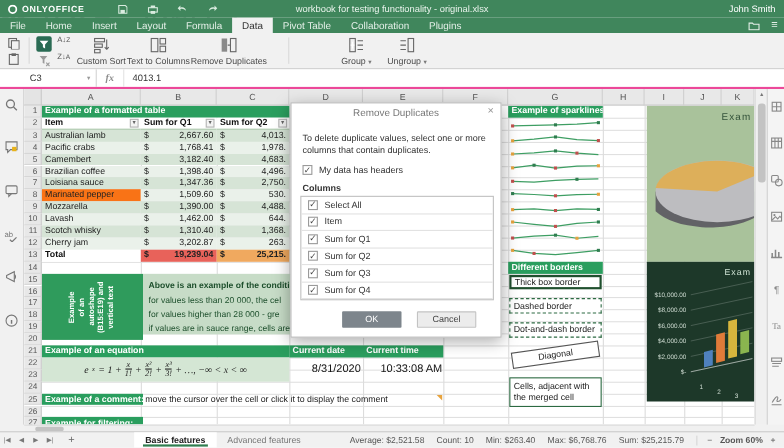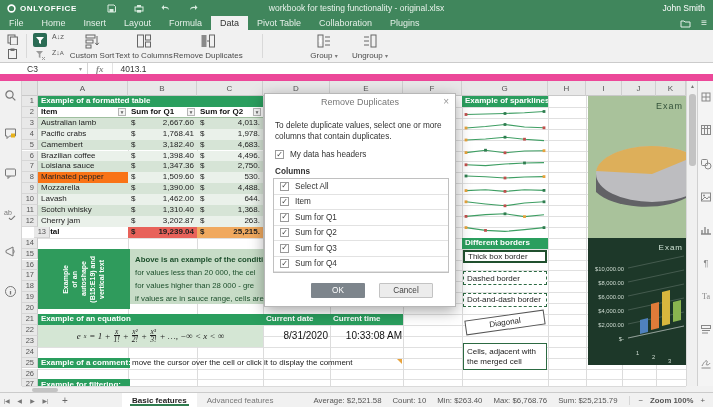--- a/index.html
+++ b/index.html
@@ -21,21 +21,21 @@
   #menubar-right { position:absolute; right:6px; top:16px; height:14px; display:flex; align-items:center; gap:10px; color:#e3efe7; }
 
   
   #toolbar { left:0; top:30px; width:713px; height:33px; background:#f1f1f1; border-bottom:1px solid #cbcbcb; }
   .tsep { position:absolute; width:1px; top:4px; height:24px; background:#d9d9d9; }
   .tlabel { position:absolute; font-size:8px; color:#4a4a4a; text-align:center; top:21px; white-space:nowrap; }
   .ticon16 { position:absolute; top:3px; width:16px; height:16px; }
   .chev { color:#7a7a7a; font-size:6px; }
 
   
-  #formulabar { left:0; top:63px; width:713px; height:18px; background:#fff; border-bottom:7px solid #ec4899; display:flex; align-items:center; }
+  #formulabar { left:0; top:63px; width:713px; height:18px; background:#fff; border-bottom:2px solid #ec4899; display:flex; align-items:center; }
   #namebox { width:66px; height:100%; margin-left:22px; border-right:1px solid #d4d4d4; display:flex; align-items:center; justify-content:space-between; padding:0 5px; font-size:8.5px; color:#333; }
   #fxlabel { font-family:"Liberation Serif", serif; font-style:italic; font-weight:bold; color:#8a8a8a; font-size:9px; padding:0 8px; border-right:1px solid #e3e3e3; height:100%; display:flex; align-items:center; }
   #fvalue { font-size:8.5px; color:#333; padding-left:8px; }
 
   
   #sidebar { left:0; top:81px; width:22px; height:305px; background:#f1f1f1; border-right:1px solid #d4d4d4; }
   .sbicon { position:absolute; left:4px; width:14px; height:14px; }
 
   
   #grid { left:22px; top:81px; width:664px; height:305px; background:#fff; overflow:hidden; }
@@ -622,21 +622,21 @@
         <div class="rownum" style="top: 36.8px; height: 10.9px; line-height: 10.9px;">3</div>
         <div class="rownum" style="top: 47.7px; height: 10.9px; line-height: 10.9px;">4</div>
         <div class="rownum" style="top: 58.6px; height: 10.9px; line-height: 10.9px;">5</div>
         <div class="rownum" style="top: 69.5px; height: 10.9px; line-height: 10.9px;">6</div>
         <div class="rownum" style="top: 80.4px; height: 10.9px; line-height: 10.9px;">7</div>
         <div class="rownum" style="top: 91.3px; height: 10.9px; line-height: 10.9px;">8</div>
         <div class="rownum" style="top: 102.2px; height: 10.9px; line-height: 10.9px;">9</div>
         <div class="rownum" style="top: 113.1px; height: 10.9px; line-height: 10.9px;">10</div>
         <div class="rownum" style="top: 124px; height: 10.9px; line-height: 10.9px;">11</div>
         <div class="rownum" style="top: 134.9px; height: 10.9px; line-height: 10.9px;">12</div>
-        <div class="rownum" style="top: 145.8px; height: 10.9px; line-height: 10.9px; margin-left: 12px;">13</div>
+        <div class="rownum" style="top: 145.8px; height: 10.9px; line-height: 10.9px;">13</div>
         <div class="rownum" style="top: 156.7px; height: 10.9px; line-height: 10.9px;">14</div>
         <div class="rownum" style="top: 167.6px; height: 10.9px; line-height: 10.9px;">15</div>
         <div class="rownum" style="top: 178.5px; height: 10.9px; line-height: 10.9px;">16</div>
         <div class="rownum" style="top: 189.4px; height: 10.9px; line-height: 10.9px;">17</div>
         <div class="rownum" style="top: 200.3px; height: 10.9px; line-height: 10.9px;">18</div>
         <div class="rownum" style="top: 211.2px; height: 10.9px; line-height: 10.9px;">19</div>
         <div class="rownum" style="top: 222.1px; height: 10.9px; line-height: 10.9px;">20</div>
         <div class="rownum" style="top: 233px; height: 10.9px; line-height: 10.9px;">21</div>
         <div class="rownum" style="top: 243.9px; height: 10.9px; line-height: 10.9px;">22</div>
         <div class="rownum" style="top: 254.8px; height: 10.9px; line-height: 10.9px;">23</div>
@@ -715,21 +715,21 @@
     <div id="statszone">
       <span id="statslist" style="display:flex; gap:11px;">
           <span>Average: $2,521.58</span>
           <span>Count: 10</span>
           <span>Min: $263.40</span>
           <span>Max: $6,768.76</span>
           <span>Sum: $25,215.79</span>
         </span>
       <div id="zoomzone">
         <span>−</span>
-        <span style="font-weight:bold;">Zoom 100%</span>
+        <span style="font-weight:bold;">Zoom 60%</span>
         <span>+</span>
       </div>
     </div>
   </div>
 
   <div id="dialog" class="abs">
     <div id="dlg-title">Remove Duplicates</div>
     <span id="dlg-close">×</span>
     <div id="dlg-desc">To delete duplicate values, select one or more columns that contain duplicates.</div>
     <div id="dlg-headers">

